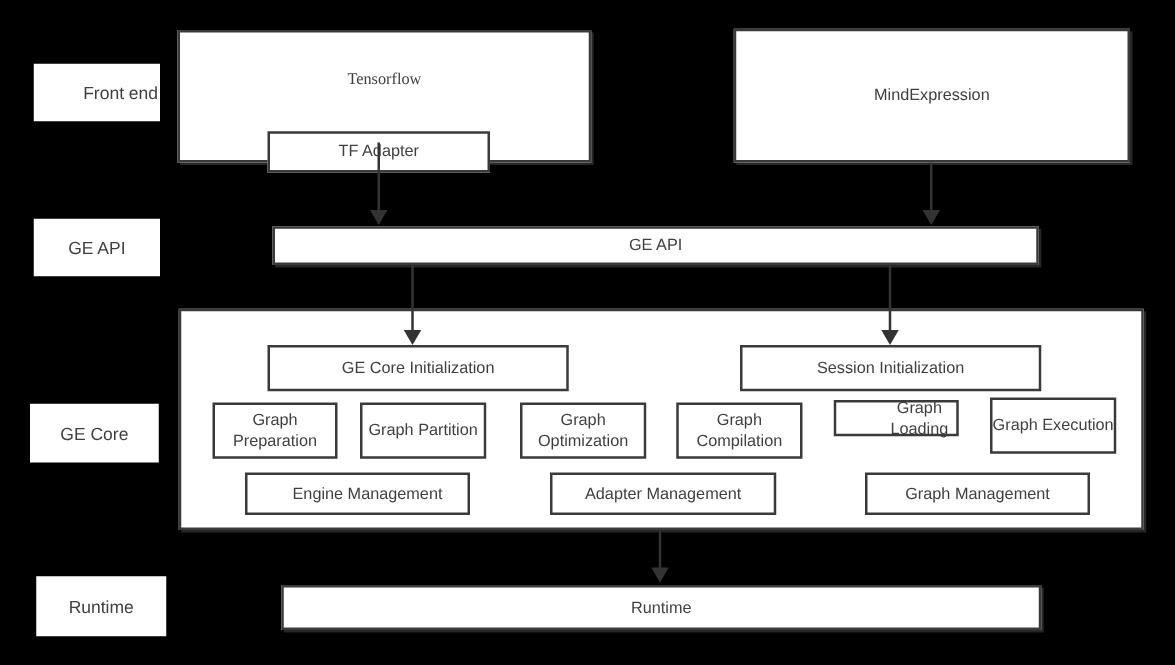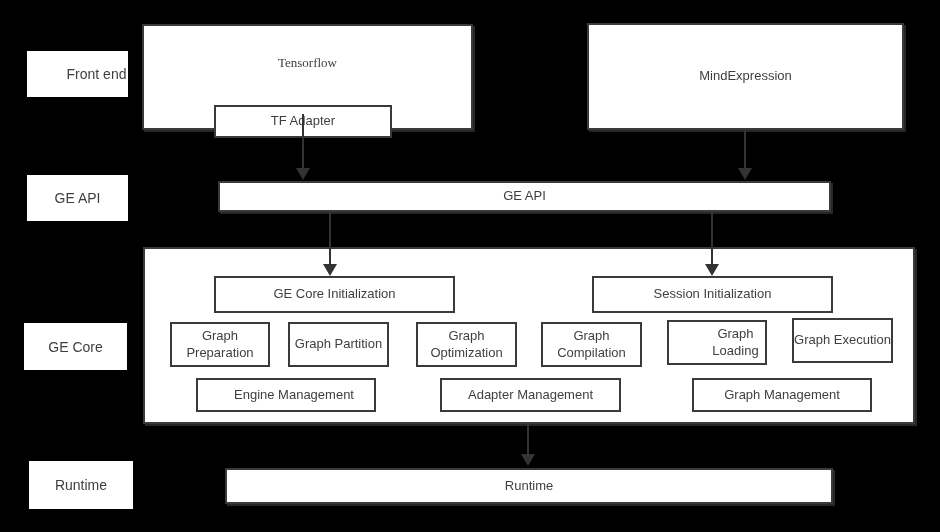--- a/index.html
+++ b/index.html
@@ -60,21 +60,21 @@
   #ge-api-bar { left: 218px; top: 181px; width: 613px; height: 31px; }
 
   
   #ge-core-box { left: 143px; top: 247px; width: 772px; height: 177px; display: block; }
   #ge-core-init        { left: 69px;  top: 27px;  width: 241px; height: 37px; box-shadow: none; text-align: right; }
   #session-init        { left: 447px; top: 27px;  width: 241px; height: 37px; box-shadow: none; }
   #graph-preparation   { left: 25px;  top: 73px;  width: 100px; height: 45px; box-shadow: none; }
   #graph-partition     { left: 143px; top: 73px;  width: 101px; height: 45px; box-shadow: none; }
   #graph-optimization  { left: 271px; top: 73px;  width: 101px; height: 45px; box-shadow: none; }
   #graph-compilation   { left: 396px; top: 73px;  width: 101px; height: 45px; box-shadow: none; }
-  #graph-loading       { left: 522px; top: 71px;  width: 100px; height: 45px; box-shadow: none; padding-left: 37px; }
+  #graph-loading       { left: 522px; top: 71px;  width: 100px; height: 29px; box-shadow: none; padding-left: 37px; }
   #graph-execution     { left: 647px; top: 69px;  width: 101px; height: 45px; box-shadow: none; }
   #engine-management   { left: 51px;  top: 129px; width: 180px; height: 34px; box-shadow: none; padding-left: 16px; }
   #operator-management { left: 295px; top: 129px; width: 181px; height: 34px; box-shadow: none; }
   #graph-management    { left: 547px; top: 129px; width: 180px; height: 34px; box-shadow: none; }
 
   
   #runtime-bar { left: 225px; top: 468px; width: 608px; height: 36px; }
 
   
   .arrow { position: absolute; width: 14px; }

